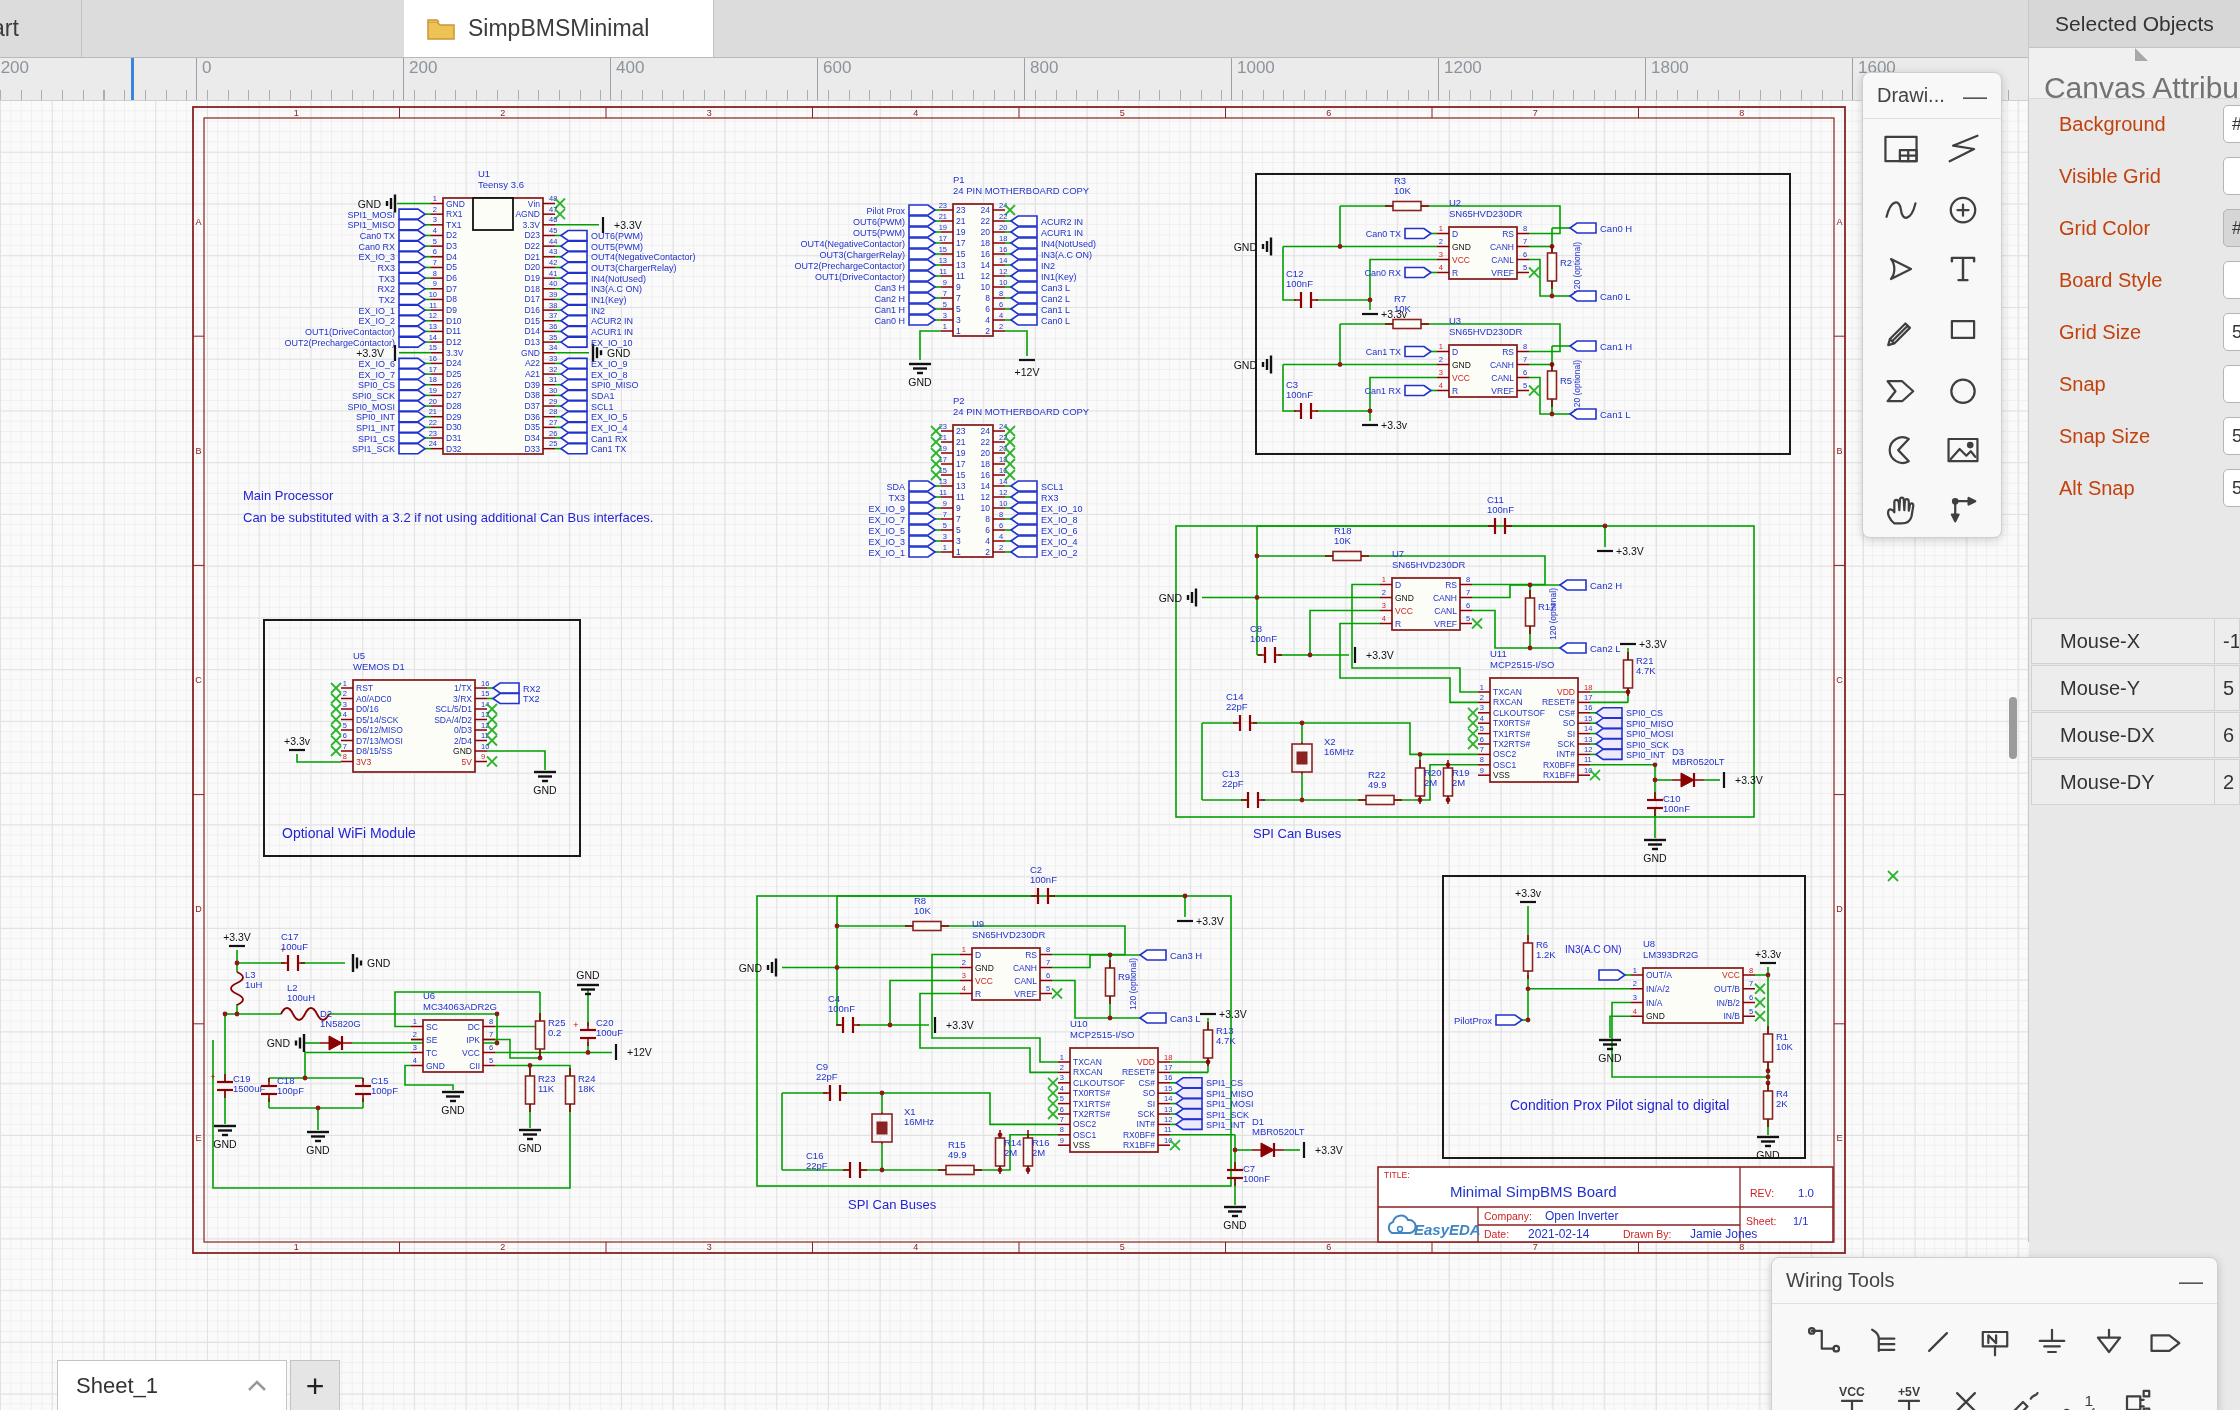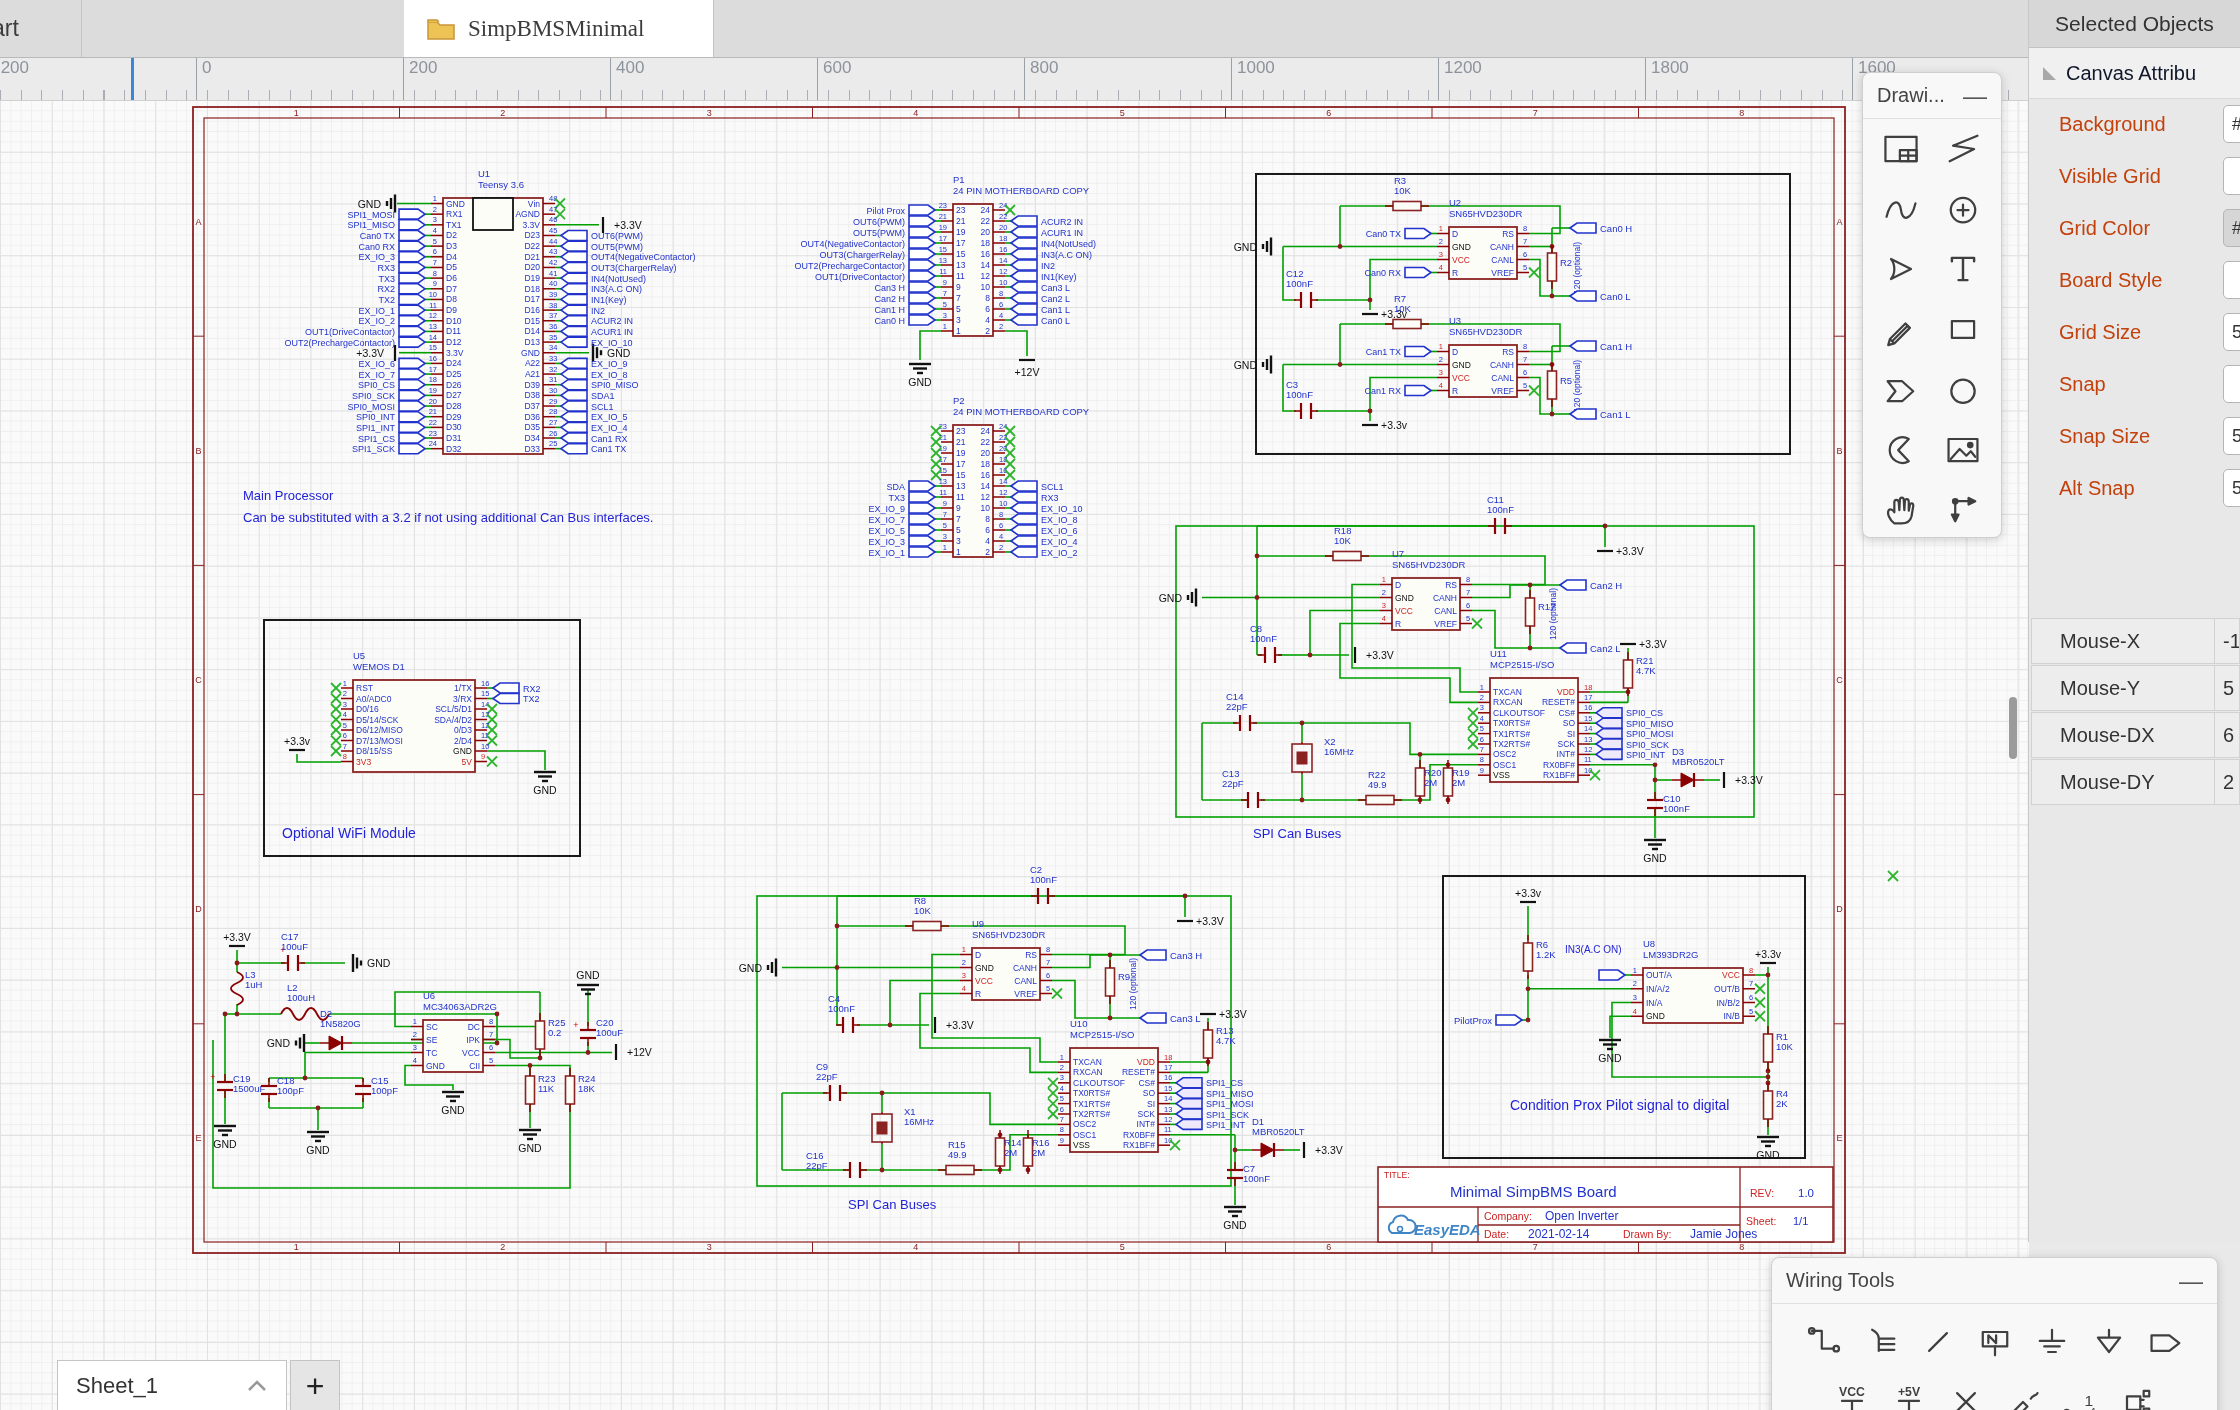--- a/index.html
+++ b/index.html
@@ -4,21 +4,21 @@
 <style>
   html,body{margin:0;padding:0;width:2240px;height:1410px;overflow:hidden;
     font-family:"Liberation Sans",sans-serif;background:#e9e9e9;}
   #stage{position:absolute;inset:0;width:2240px;height:1410px;}
   
   .tabbar{position:absolute;left:0;top:0;width:2029px;height:57px;background:#dcdcdc;
     border-bottom:1px solid #b9b9b9;z-index:30;}
   .tab{position:absolute;top:0;height:57px;display:flex;align-items:center;gap:12px;
     padding:0 22px;box-sizing:border-box;border-right:1px solid #c4c4c4;color:#3c3c3c;
     font-size:23px;white-space:nowrap;overflow:hidden;}
-  .tab.active{background:#ffffff;border-right:1px solid #c4c4c4;font-family:Liberation Serif, serif;}
+  .tab.active{background:#ffffff;border-right:1px solid #c4c4c4;}
   
   .ruler{position:absolute;left:0;top:57px;width:2029px;height:43px;background:#ebebeb;
     border-bottom:1px solid #cfcfcf;z-index:20;overflow:hidden;}
   .ruler::after{content:'';position:absolute;left:0;right:0;bottom:0;height:10px;
     background:repeating-linear-gradient(90deg,#a9aeb6 0 1px,transparent 1px 20.7px);}
   .rlab{position:absolute;top:1px;font-size:17px;color:#8d939c;padding-left:5px;
     border-left:1px solid #9aa0a8;height:42px;}
   .rcaret{position:absolute;top:0;width:3px;height:43px;background:#3c85dd;}
   
   .canvas{position:absolute;left:0;top:100px;width:2029px;height:1310px;background-color:#fafafa;
@@ -26,21 +26,21 @@
       linear-gradient(#e2e2e2 1px,transparent 1px),linear-gradient(90deg,#e2e2e2 1px,transparent 1px),
       linear-gradient(#efefef 1px,transparent 1px),linear-gradient(90deg,#efefef 1px,transparent 1px);
     background-size:51.75px 51.75px,51.75px 51.75px,10.35px 10.35px,10.35px 10.35px;z-index:1;}
   #schsvg{position:absolute;left:0;top:0;width:2240px;height:1410px;z-index:5;pointer-events:none;}
   
   .panel{position:absolute;right:0;top:0;width:211px;height:1242px;background:#e8e8e8;
     border-left:1px solid #c9c9c9;z-index:40;}
   .panel-head{height:47px;background:#d7d7d7;border-bottom:1px solid #c3c3c3;display:flex;
     align-items:center;justify-content:center;font-size:21px;color:#333;}
   .panel-sec{height:50px;background:#f0f0f0;border-bottom:1px solid #d8d8d8;display:flex;
-    align-items:center;font-size:20px;color:#0f172a;padding-left:14px;gap:10px;}
+    align-items:center;font-size:30px;color:#737373;padding-left:14px;gap:10px;flex-direction:column;}
   .tri{width:0;height:0;border-bottom:13px solid #a8a8a8;border-right:13px solid transparent;}
   .attr-row{position:relative;height:52px;}
   .attr-label{position:absolute;left:30px;top:14px;font-size:20px;color:#c2410c;}
   .attr-input{position:absolute;left:194px;top:6px;width:70px;height:36px;background:#fff;
     border:1px solid #b5b5b5;border-radius:5px;font-size:18px;color:#333;padding:0 0 0 8px;
     font-family:"Liberation Sans",sans-serif;}
   .attr-input.gray{background:#d6d6d6;}
   .mouse-table{position:absolute;left:2px;top:618px;width:209px;}
   .mouse-row{display:flex;height:46px;margin-bottom:1px;}
   .mouse-label{width:184px;background:#ededed;border:1px solid #d2d2d2;display:flex;

